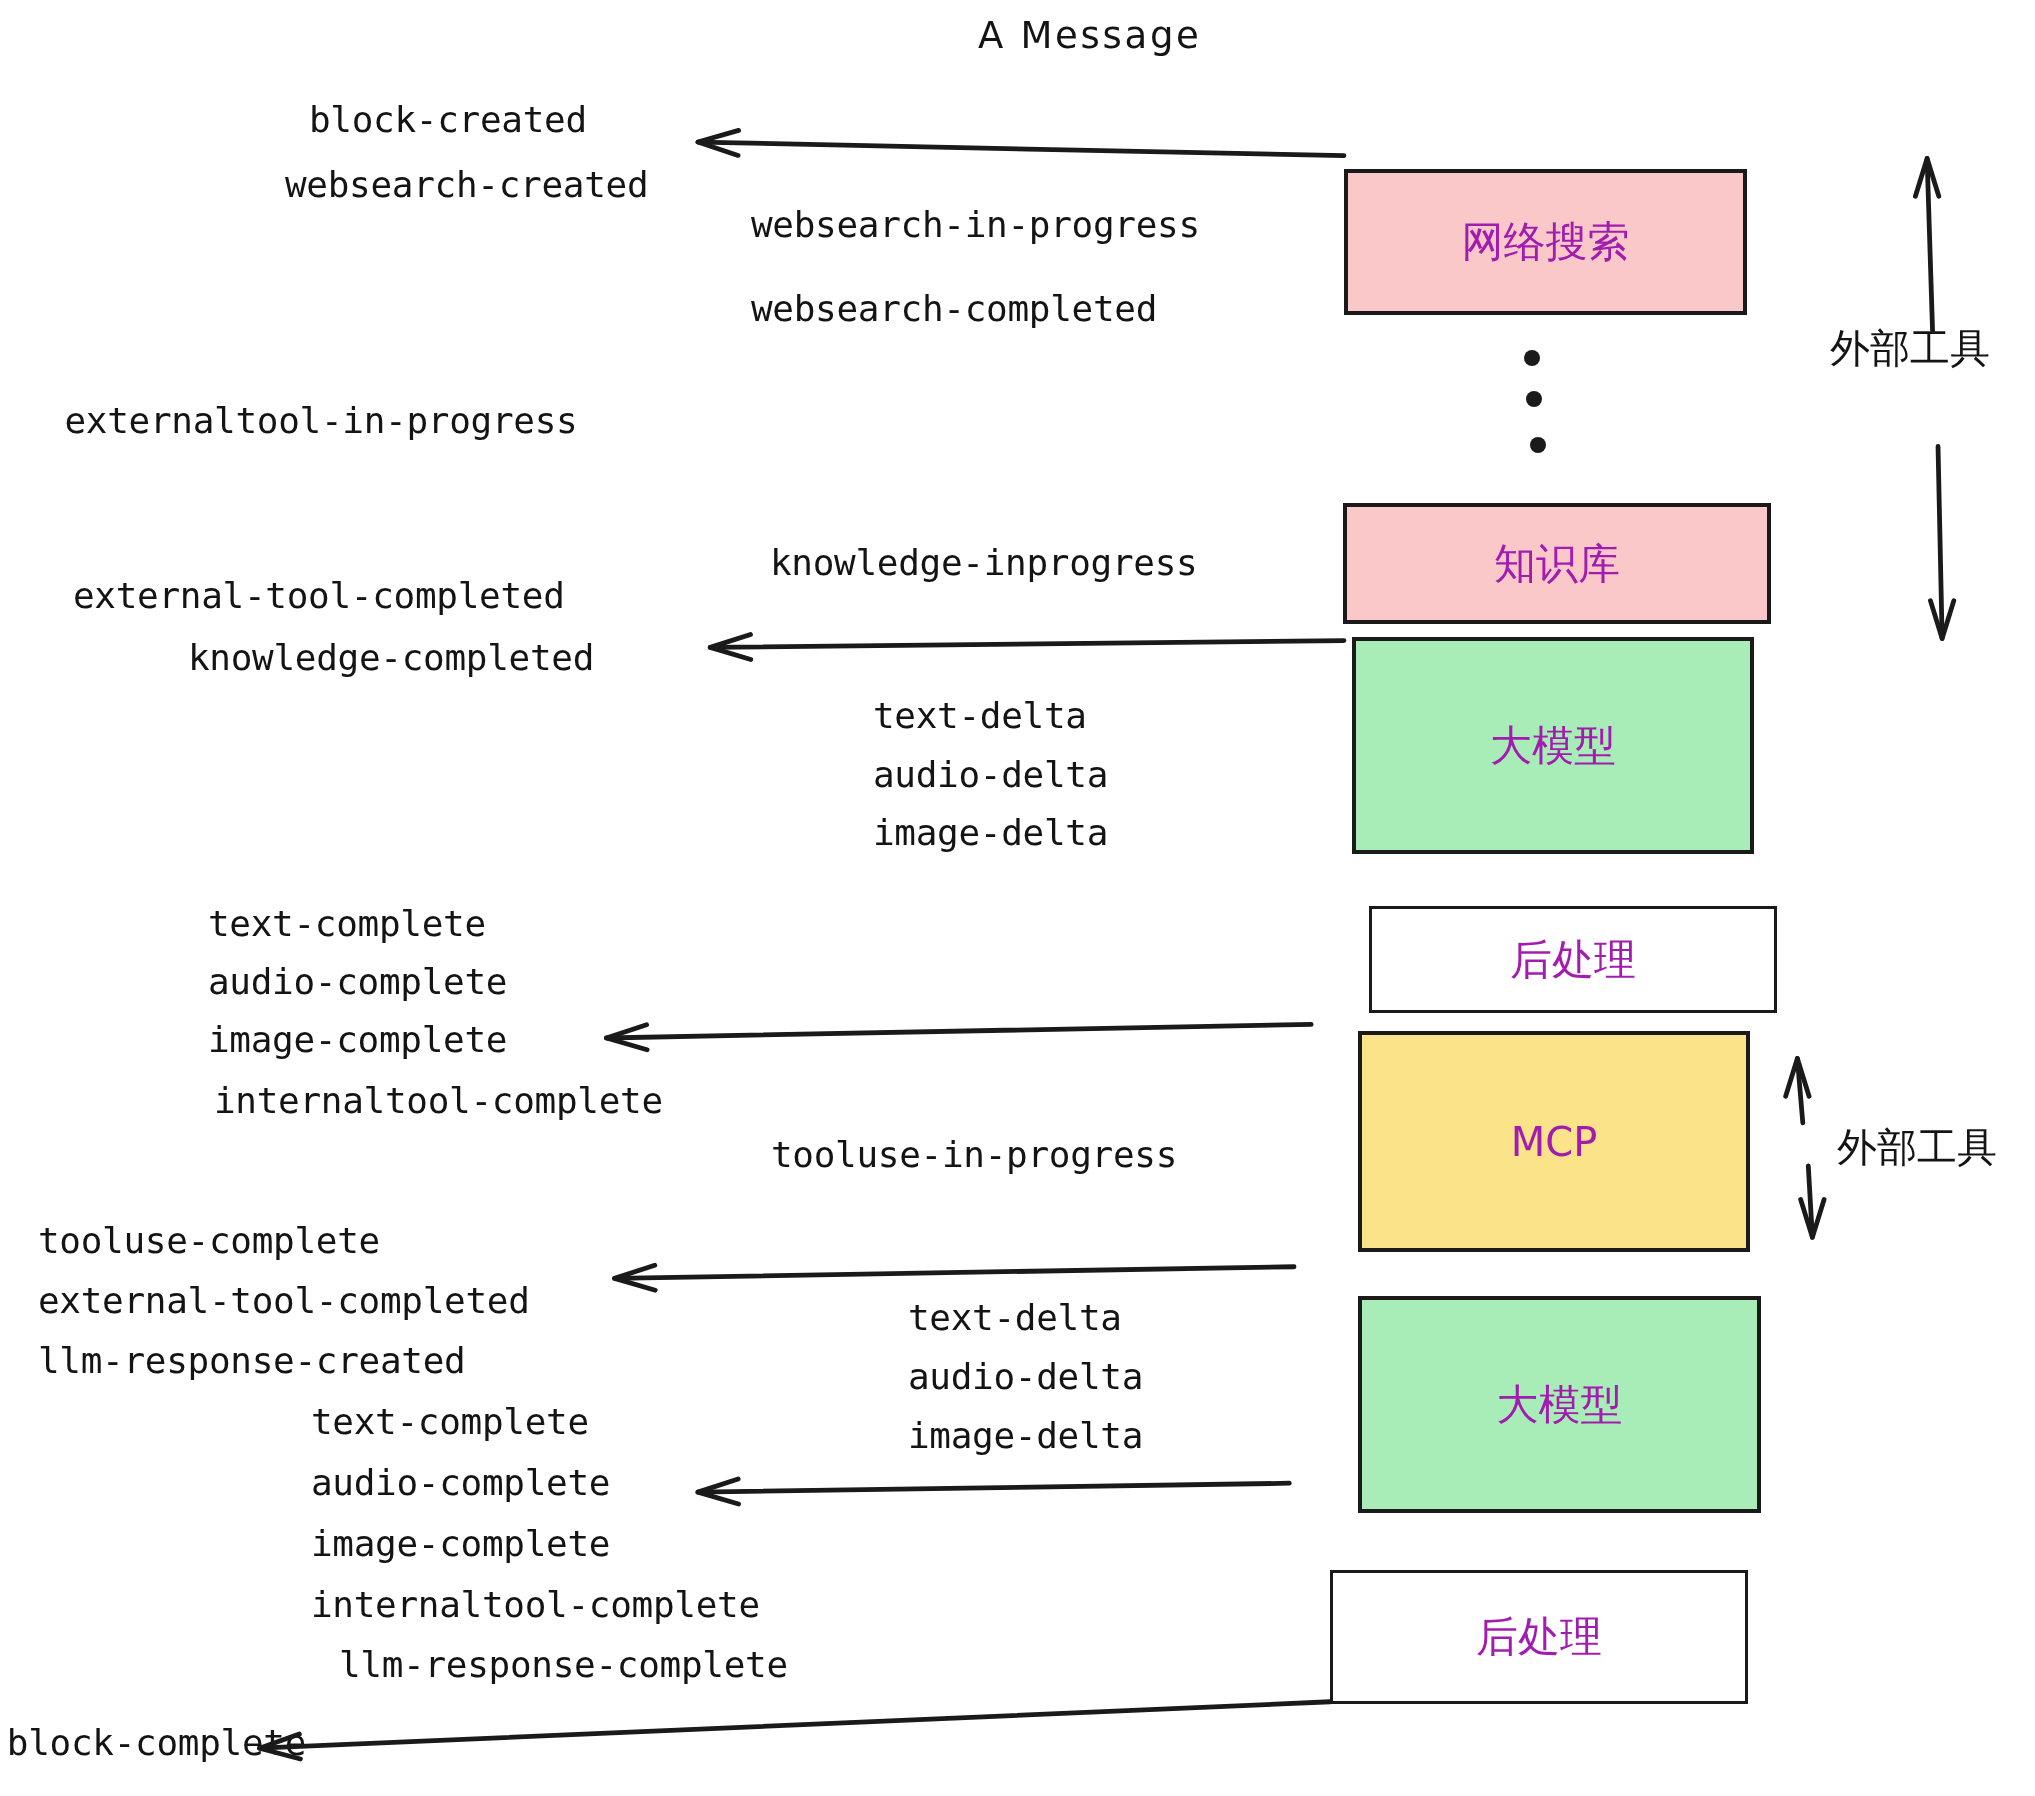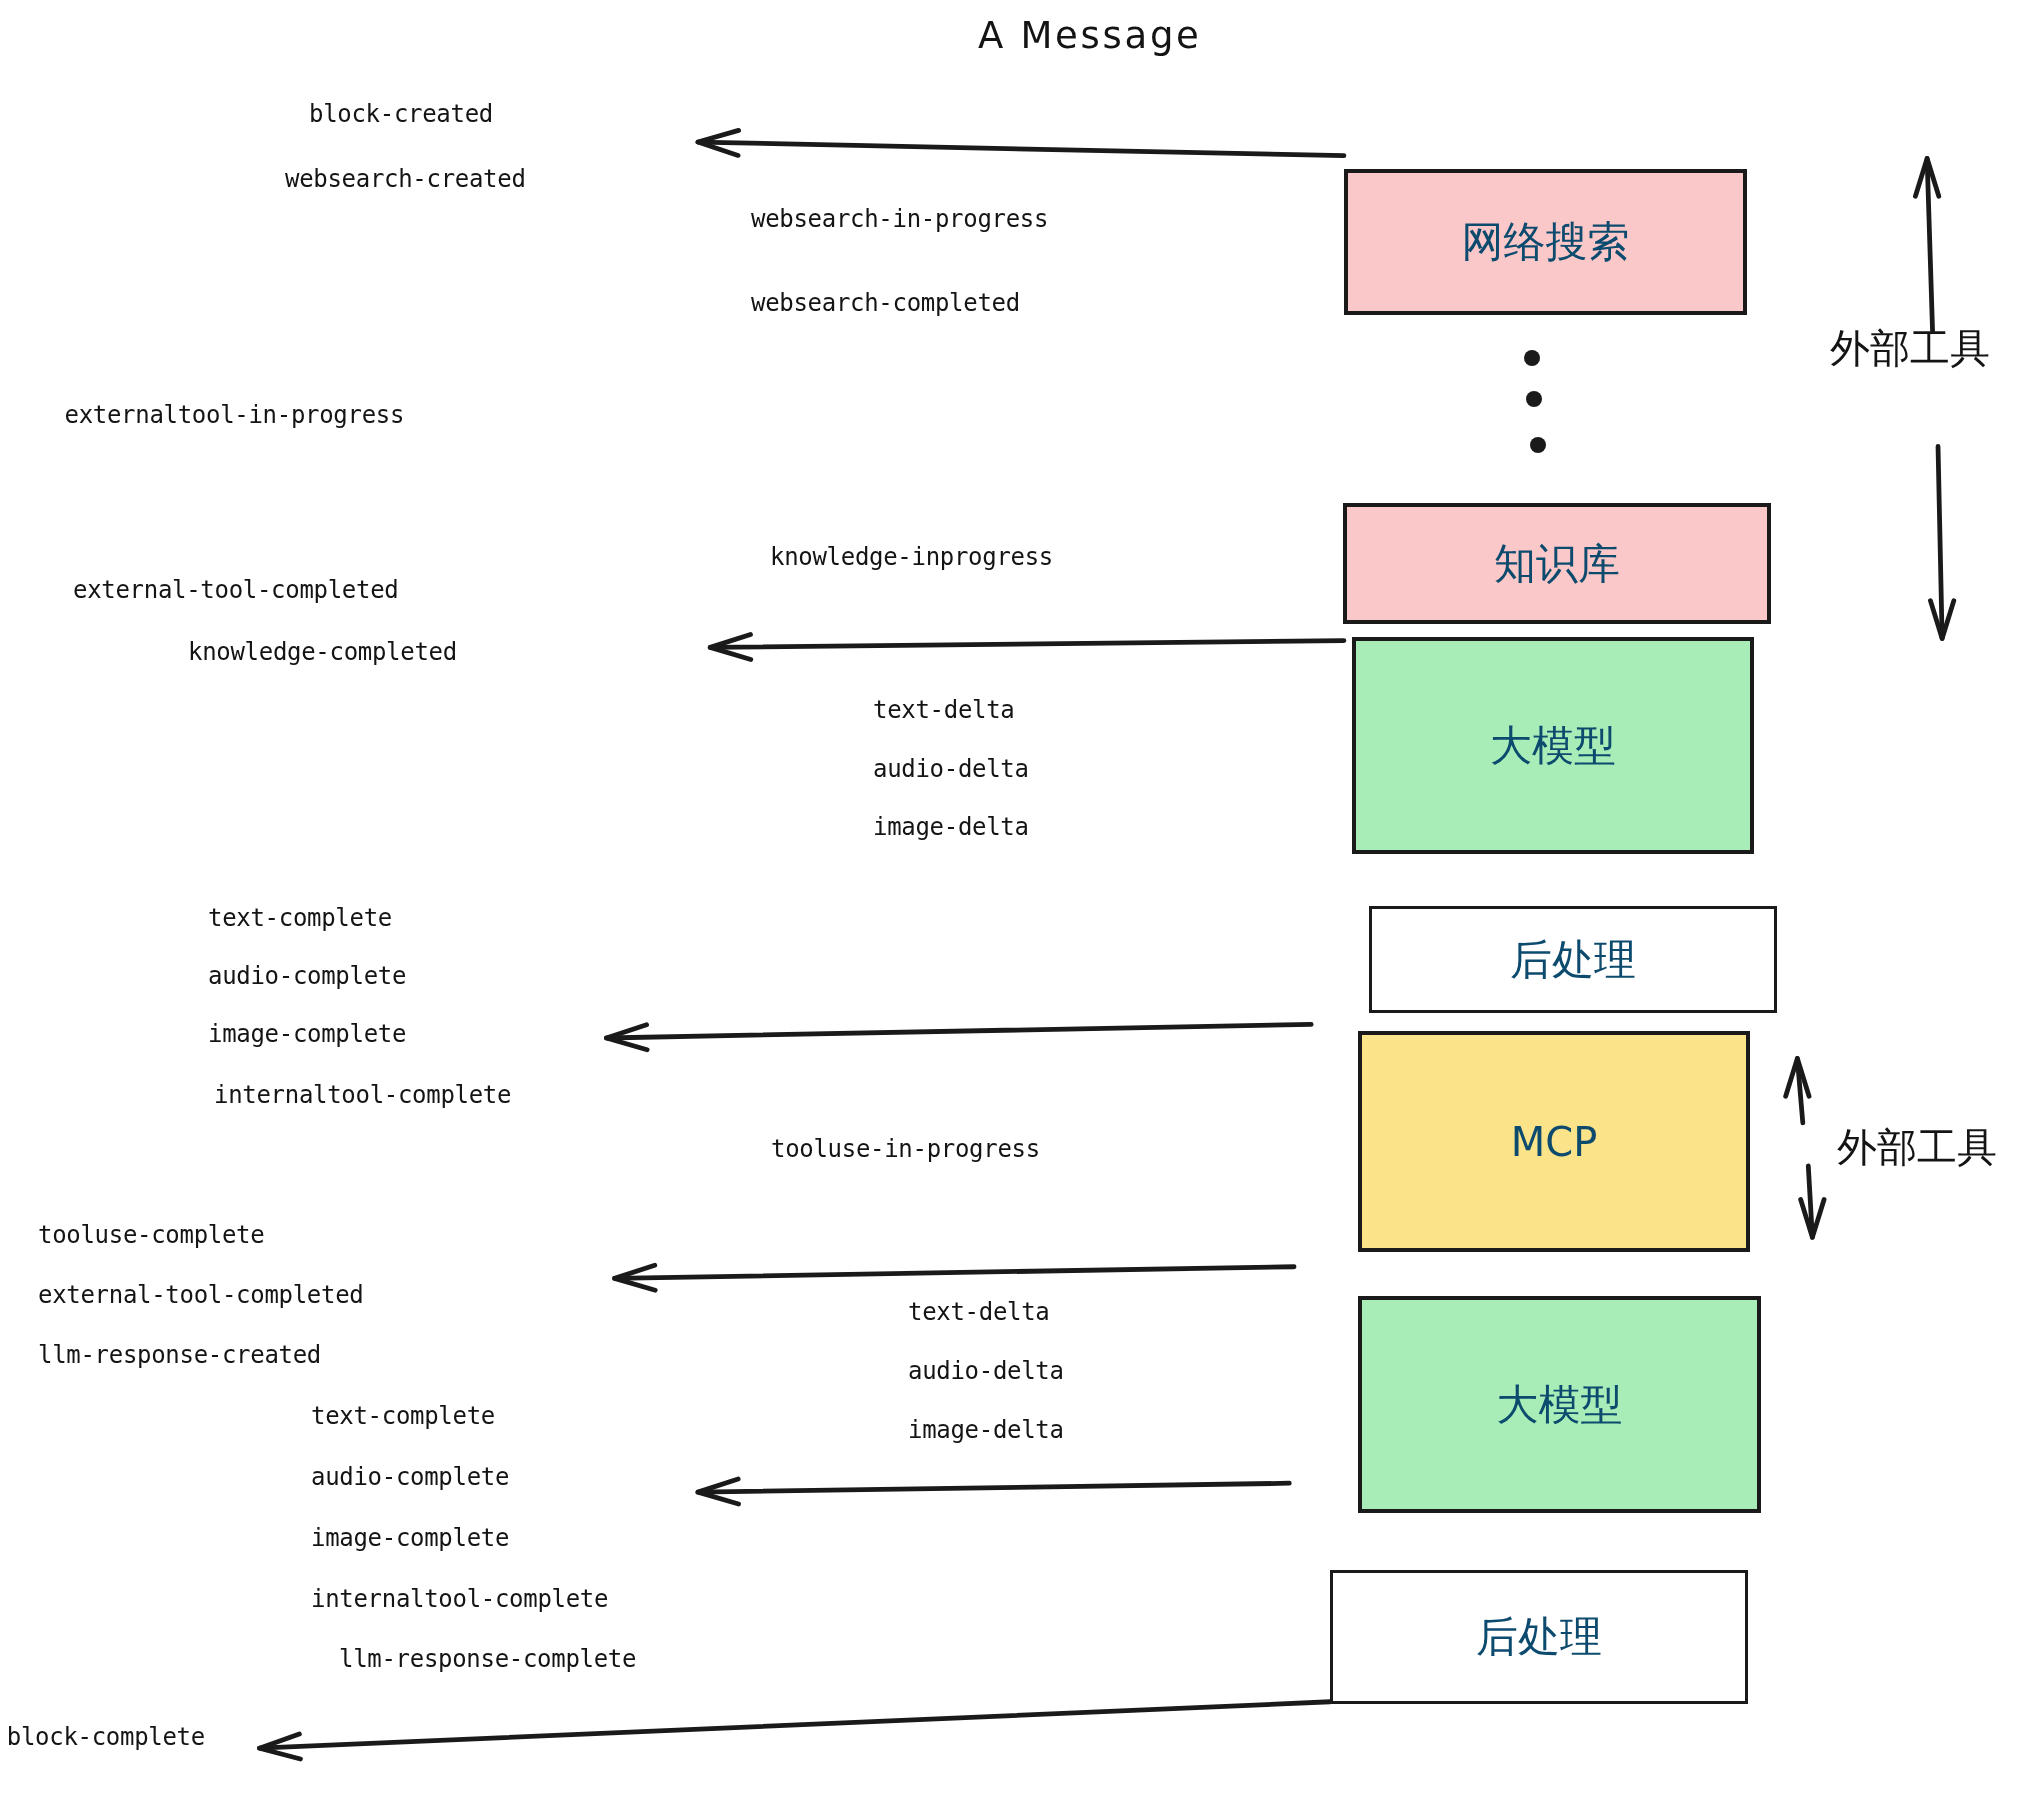--- a/index.html
+++ b/index.html
@@ -11,21 +11,21 @@
     position: relative;
     width: 2035px;
     height: 1796px;
     background: #ffffff;
     font-family: "DejaVu Sans Mono", monospace;
     overflow: hidden;
   }
   .evt {
     position: absolute;
     font-family: "DejaVu Sans Mono", monospace;
-    font-size: 24px;
+    font-size: 36px;
     color: #141414;
     white-space: nowrap;
     letter-spacing: -0.3px;
     line-height: 1;
   }
   .title {
     position: absolute;
     font-family: "DejaVu Sans", sans-serif;
     font-size: 37px;
     color: #141414;
@@ -34,21 +34,21 @@
   }
   .node {
     position: absolute;
     border: 4.1px solid #1a1a1a;
     box-sizing: border-box;
     display: flex;
     align-items: center;
     justify-content: center;
     font-family: "DejaVu Sans", sans-serif;
     font-size: 42px;
-    color: #0c4a6e;
+    color: #a21caf;
   }
   .node.thin { border-width: 3.4px; }
   .node-mcp { font-family: "DejaVu Sans", sans-serif; font-size: 40px; }
   .sidelabel {
     position: absolute;
     font-family: "DejaVu Sans", sans-serif;
     font-size: 40px;
     color: #141414;
     white-space: nowrap;
   }

